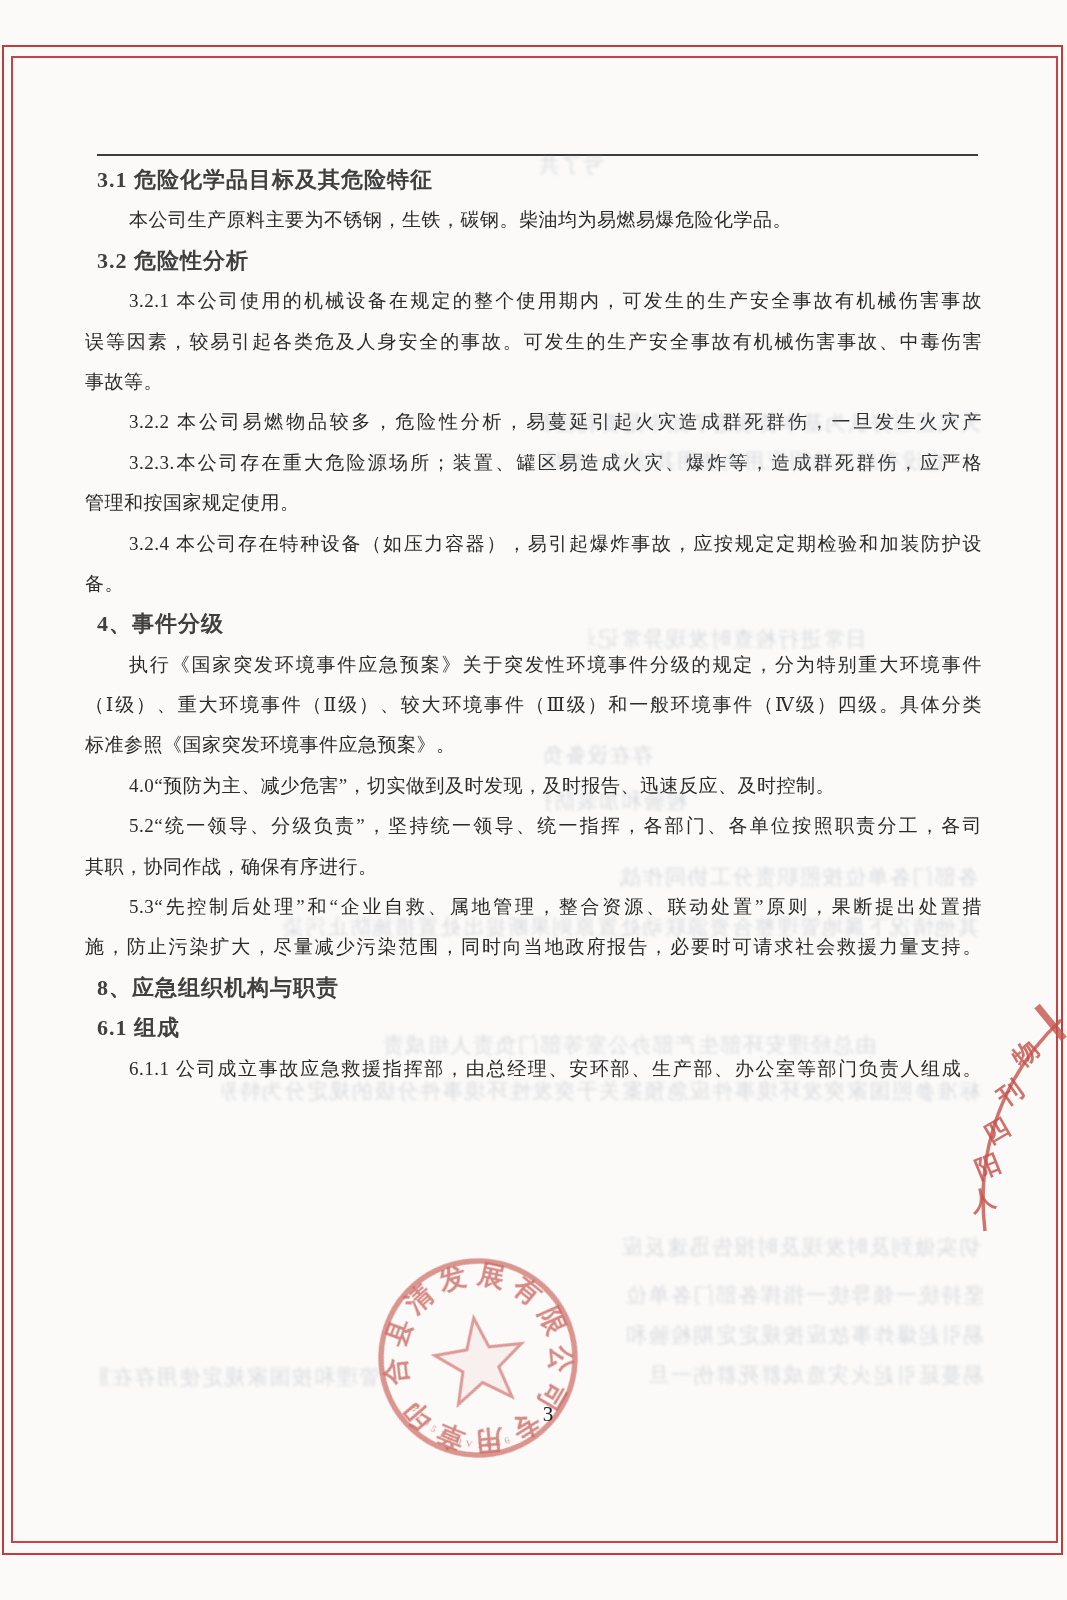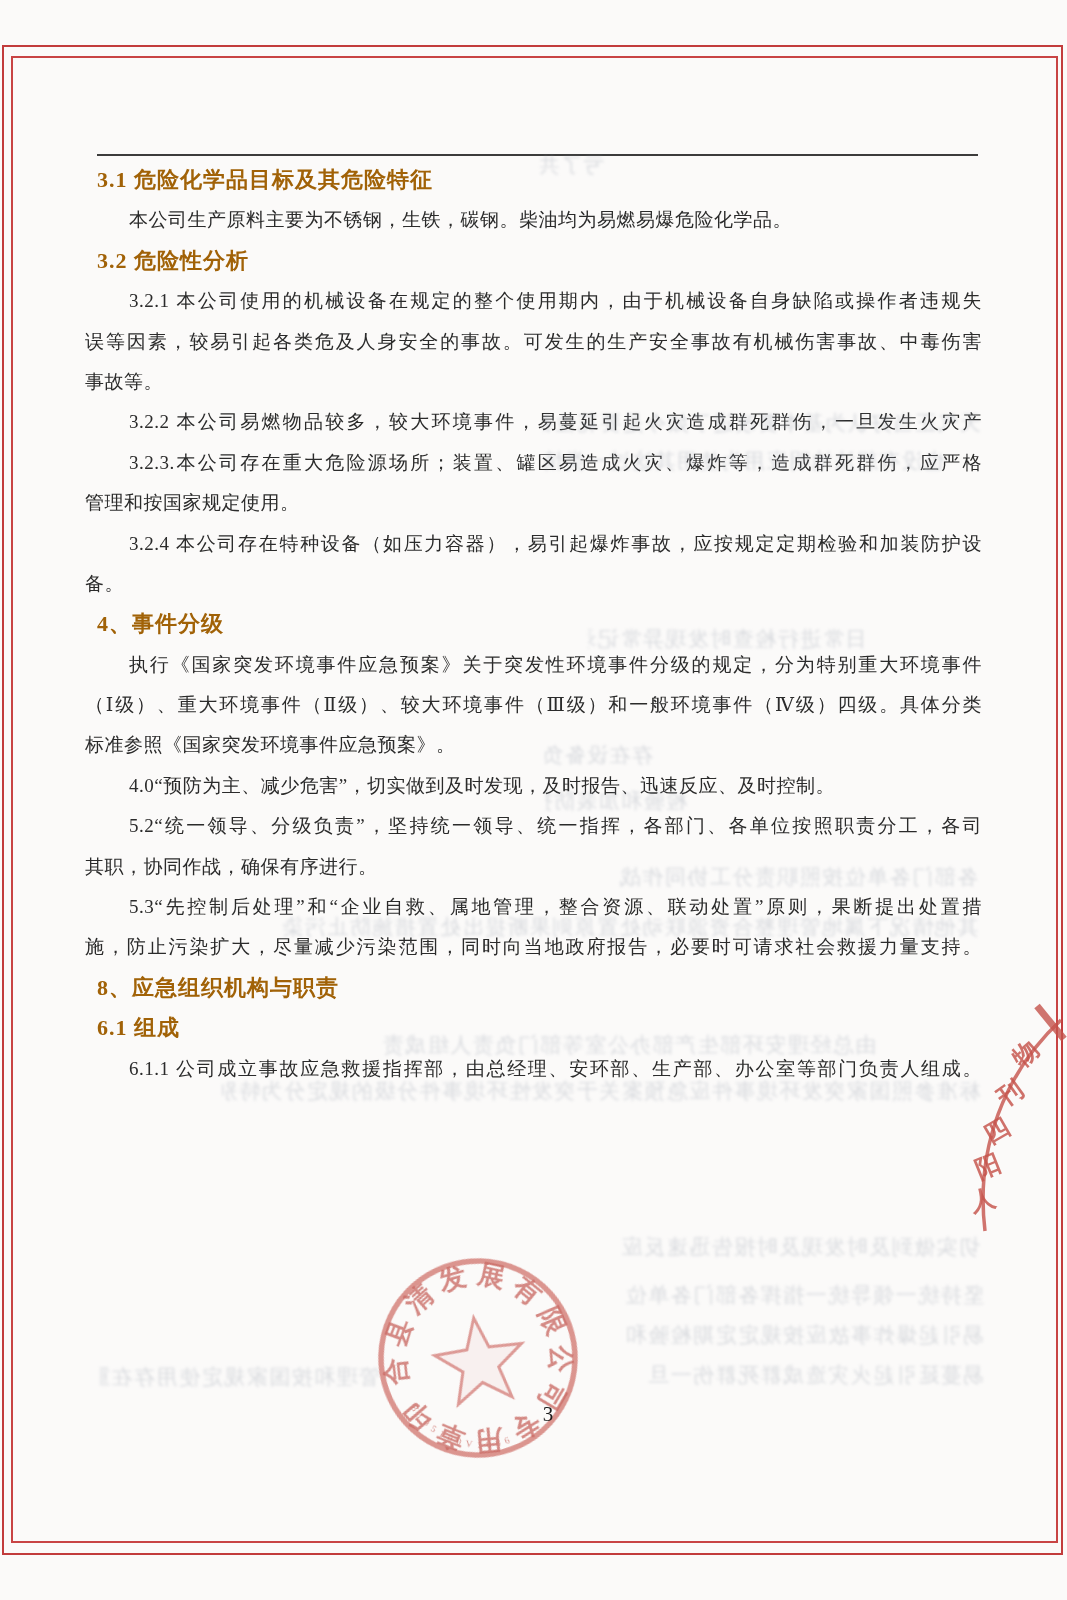--- a/index.html
+++ b/index.html
@@ -23,21 +23,21 @@
     background:#3c3c3c;
   }
   .doc{
     position:absolute;left:85px;top:160px;width:897px;
     color:#2b2b2b;
   }
   .line{
     height:40.4px;line-height:40.4px;font-size:19px;
     white-space:nowrap;letter-spacing:0.5px;
   }
-  .line.h{font-weight:bold;color:#a16207;padding-left:12px;font-size:22px;letter-spacing:1px;}
+  .line.h{font-weight:bold;color:#404040;padding-left:12px;font-size:22px;letter-spacing:1px;}
   .line.p1{padding-left:44px;}
   .line.p{padding-left:0;}
   .line.just{white-space:normal;text-align:justify;text-align-last:justify;overflow:hidden;}
   .ghost{
     position:absolute;height:30px;line-height:30px;
     color:#99a0ad;font-size:21px;letter-spacing:1.5px;
     transform:scale(-1,1);filter:blur(1.7px);opacity:.34;
     white-space:nowrap;overflow:hidden;pointer-events:none;
   }
   .stamp-main{
@@ -59,24 +59,24 @@
 <div class="page">
 
   <div class="border-outer"></div>
   <div class="border-inner"></div>
   <div class="header-rule"></div>
 
   <div id="doc-lines" class="doc">
       <div class="line h">3.1 危险化学品目标及其危险特征</div>
       <div class="line p1">本公司生产原料主要为不锈钢，生铁，碳钢。柴油均为易燃易爆危险化学品。</div>
       <div class="line h">3.2 危险性分析</div>
-      <div class="line p1 just">3.2.1 本公司使用的机械设备在规定的整个使用期内，由于机械设备自身缺陷或操作者违规失</div>
+      <div class="line p1 just">3.2.1 本公司使用的机械设备在规定的整个使用期内，可发生的生产安全事故有机械伤害事故</div>
       <div class="line p just">误等因素，较易引起各类危及人身安全的事故。可发生的生产安全事故有机械伤害事故、中毒伤害</div>
       <div class="line p">事故等。</div>
-      <div class="line p1 just">3.2.2 本公司易燃物品较多，较大环境事件，易蔓延引起火灾造成群死群伤，一旦发生火灾产</div>
+      <div class="line p1 just">3.2.2 本公司易燃物品较多，危险性分析，易蔓延引起火灾造成群死群伤，一旦发生火灾产</div>
       <div class="line p1 just">3.2.3.本公司存在重大危险源场所；装置、罐区易造成火灾、爆炸等，造成群死群伤，应严格</div>
       <div class="line p">管理和按国家规定使用。</div>
       <div class="line p1 just">3.2.4 本公司存在特种设备（如压力容器），易引起爆炸事故，应按规定定期检验和加装防护设</div>
       <div class="line p">备。</div>
       <div class="line h">4、事件分级</div>
       <div class="line p1 just">执行《国家突发环境事件应急预案》关于突发性环境事件分级的规定，分为特别重大环境事件</div>
       <div class="line p just">（Ⅰ级）、重大环境事件（Ⅱ级）、较大环境事件（Ⅲ级）和一般环境事件（Ⅳ级）四级。具体分类</div>
       <div class="line p">标准参照《国家突发环境事件应急预案》。</div>
       <div class="line p1">4.0“预防为主、减少危害”，切实做到及时发现，及时报告、迅速反应、及时控制。</div>
       <div class="line p1 just">5.2“统一领导、分级负责”，坚持统一领导、统一指挥，各部门、各单位按照职责分工，各司</div>

